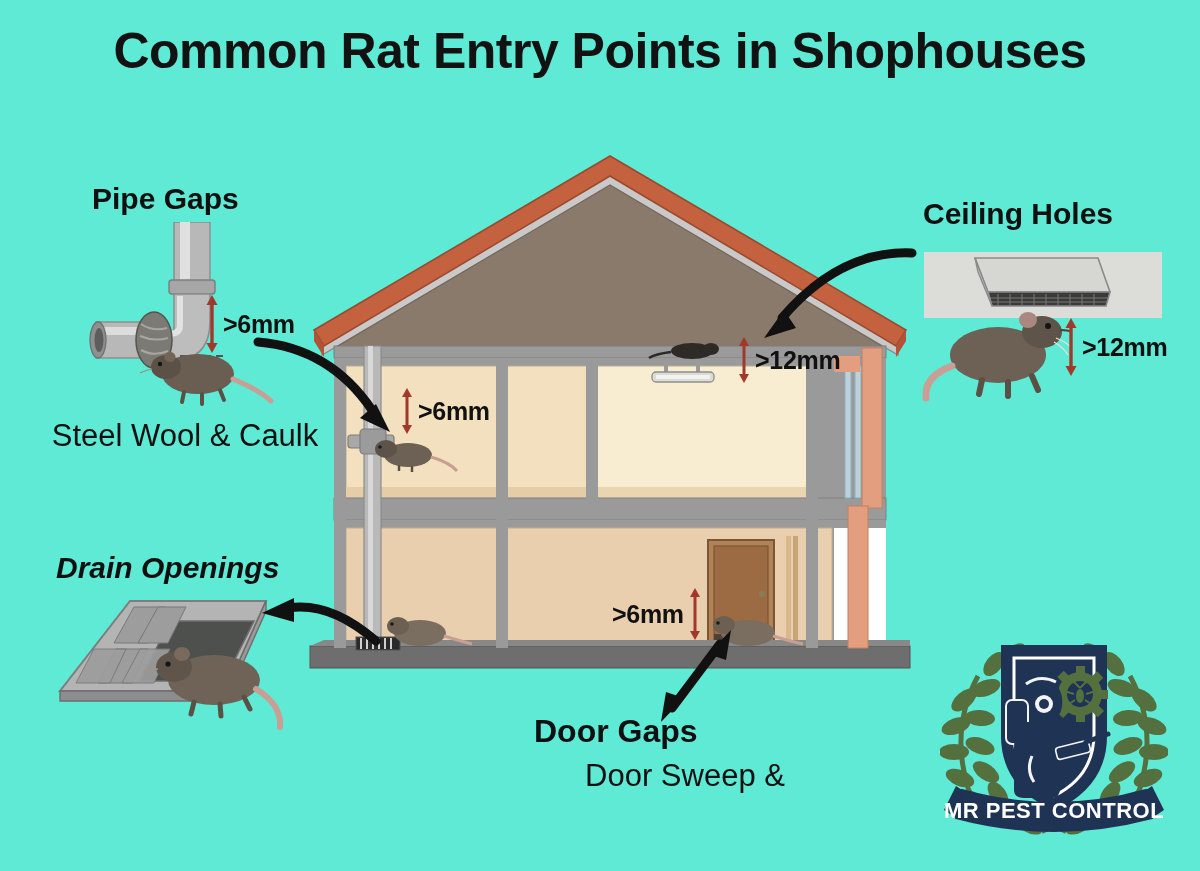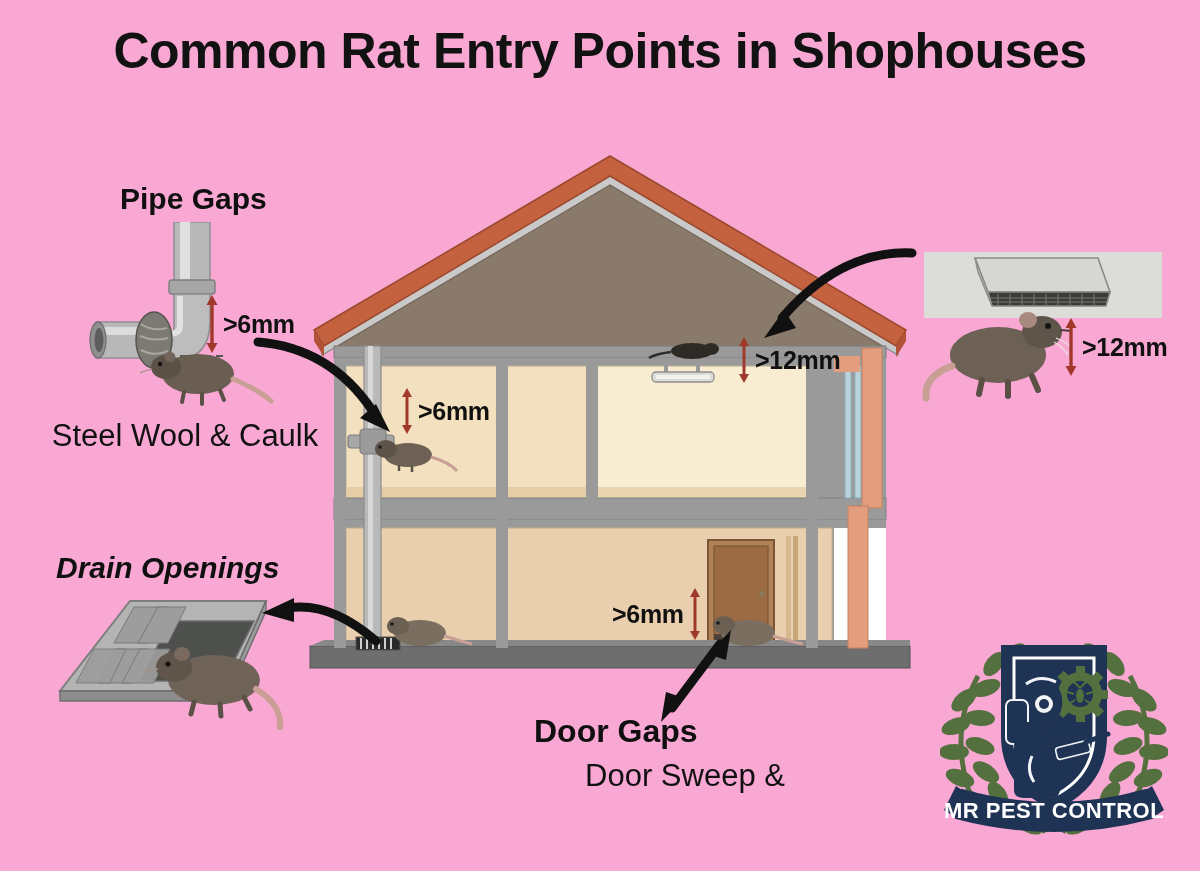--- a/index.html
+++ b/index.html
@@ -11,21 +11,21 @@
   body {
     width: 1200px; height: 871px;
     font-family: "Liberation Sans", sans-serif;
     color: #111111;
     overflow: hidden;
     position: relative;
   }
   #infographic {
     position: relative;
     width: 1200px; height: 871px;
-    background: #f9a8d4;
+    background: #5eead4;
   }
 
   
   .title {
     position: absolute;
     left: 0; top: 22px;
     width: 1200px;
     text-align: center;
     font-size: 50px;
     font-weight: bold;
@@ -218,21 +218,21 @@
 
   <div class="measure" style="left:612px; top:588px;">
     <span class="mtext">&gt;6mm</span>
     <svg class="marrow" width="14" height="52" viewBox="0 0 14 52">
       <line x1="7" y1="6" x2="7" y2="46" stroke="#a0392b" stroke-width="3"></line>
       <polygon points="7,0 12,9 2,9" fill="#a0392b"></polygon>
       <polygon points="7,52 12,43 2,43" fill="#a0392b"></polygon>
     </svg>
   </div>
 
-  <div class="callout-title" style="left:92px; top:182px;margin-left:28px;">Pipe Gaps</div>
+  <div class="callout-title" style="left:92px; top:182px;">Pipe Gaps</div>
 
   <div class="illus" style="left:88px; top:222px;">
     <svg width="230" height="185" viewBox="0 0 230 185">
 
       <rect x="86" y="0" width="36" height="62" fill="#b8b8b8" stroke="#8c8c8c" stroke-width="1.4"></rect>
       <rect x="92" y="0" width="10" height="62" fill="#e0e0e0"></rect>
 
       <rect x="81" y="58" width="46" height="14" rx="3" fill="#a6a6a6" stroke="#7d7d7d" stroke-width="1.4"></rect>
 
       <path d="M86 72 L86 104 Q86 118 72 118 L58 118 L58 140 L78 140 Q122 140 122 100 L122 72 Z" fill="#bdbdbd" stroke="#8c8c8c" stroke-width="1.5"></path>
@@ -266,20 +266,21 @@
     <svg class="marrow" width="14" height="58" viewBox="0 0 14 58">
       <line x1="7" y1="7" x2="7" y2="51" stroke="#a0392b" stroke-width="3.4"></line>
       <polygon points="7,0 12.5,10 1.5,10" fill="#a0392b"></polygon>
       <polygon points="7,58 12.5,48 1.5,48" fill="#a0392b"></polygon>
     </svg>
     <span class="mtext">&gt;6mm</span>
   </div>
 
   <div class="callout-caption" style="left:50px; top:418px; width:270px;">Steel Wool &amp; Caulk</div>
 
+  <div class="callout-title" style="left:923px; top:197px;">Ceiling Holes</div>
 
   <div class="illus" style="left:920px; top:250px;">
     <svg width="250" height="160" viewBox="0 0 250 160">
 
       <rect x="4" y="2" width="238" height="66" fill="#dcdcd8"></rect>
 
       <g>
         <polygon points="55,8 178,8 190,42 68,42" fill="#d6d6d2" stroke="#8a8a8a" stroke-width="1.6"></polygon>
         <polygon points="68,42 190,42 186,56 72,56" fill="#3a3a38" stroke="#8a8a8a" stroke-width="1.6"></polygon>
         <g stroke="#787876" stroke-width="1">

